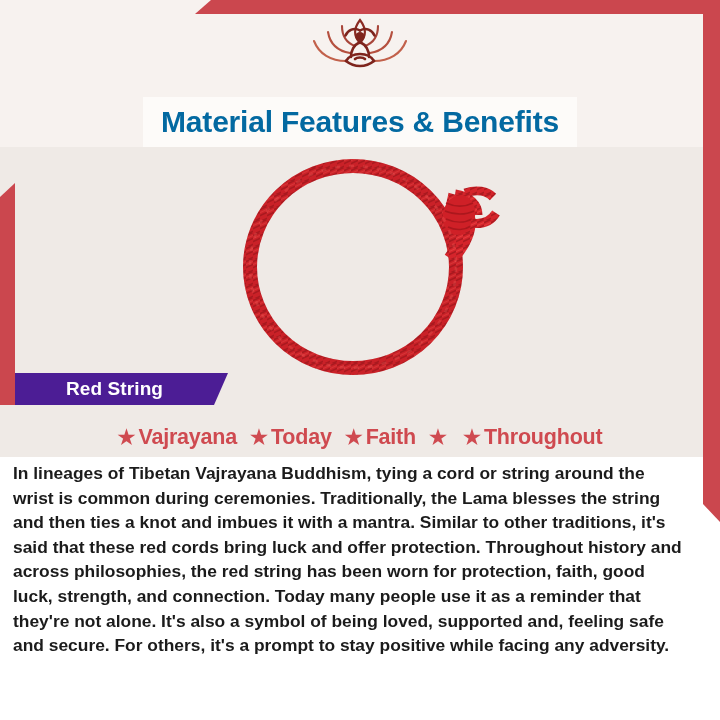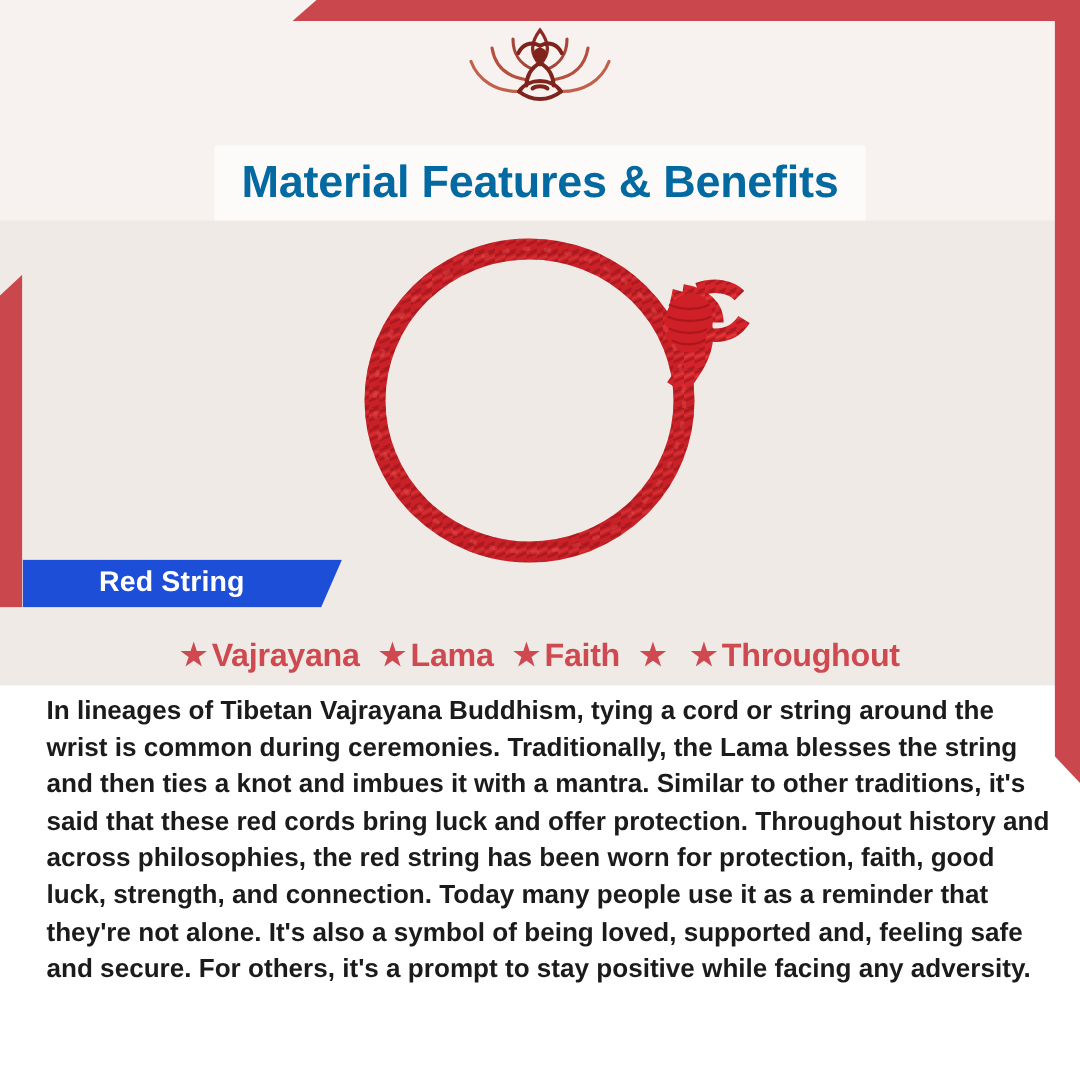--- a/index.html
+++ b/index.html
@@ -108,21 +108,21 @@
     position: absolute;
     left: 225px; top: 155px;
     width: 280px; height: 225px;
   }
 
   
   .label-banner {
     position: absolute;
     left: 15px; top: 373px;
     width: 213px; height: 32px;
-    background: #1d4ed8;
+    background: #4c1d95;
     clip-path: polygon(0 0, 100% 0, calc(100% - 14px) 100%, 0 100%);
     display: flex;
     align-items: center;
   }
   .label-text {
     color: #ffffff;
     font-size: 19px;
     font-weight: bold;
     padding-left: 51px;
     letter-spacing: 0.1px;
@@ -149,21 +149,21 @@
     font-size: 20px;
     line-height: 1;
     margin-right: 3px;
   }
   .feature-item .fname { letter-spacing: -0.2px; }
   .feature-gap { display: inline-block; width: 13px; }
 
   
   .body-copy {
     position: absolute;
-    left: 31px; top: 461px;
+    left: 13px; top: 461px;
     width: 672px;
     font-size: 17.4px;
     line-height: 24.6px;
     color: #1b1b1b;
     font-weight: bold;
     text-align: left;
   }
 </style>
 </head>
 <body>
@@ -251,21 +251,21 @@
   </div>
 
   <div class="features">
     <span class="feature-item">
       <span class="star">★</span>
       <span class="fname">Vajrayana</span>
     </span>
     <span class="feature-gap"></span>
     <span class="feature-item">
       <span class="star">★</span>
-      <span class="fname">Lama</span>
+      <span class="fname">Today</span>
     </span>
     <span class="feature-gap"></span>
     <span class="feature-item">
       <span class="star">★</span>
       <span class="fname">Faith</span>
     </span>
     <span class="feature-gap"></span>
     <span class="feature-item">
       <span class="star">★</span>
     </span>

